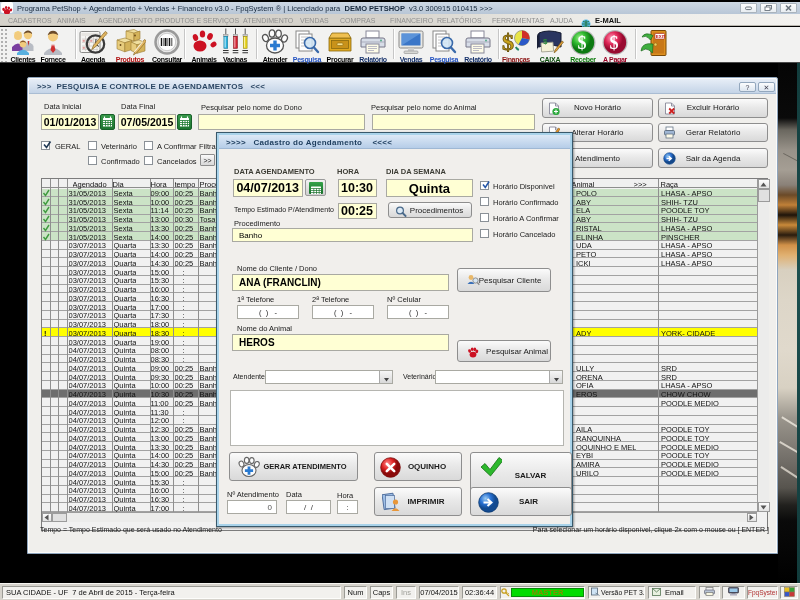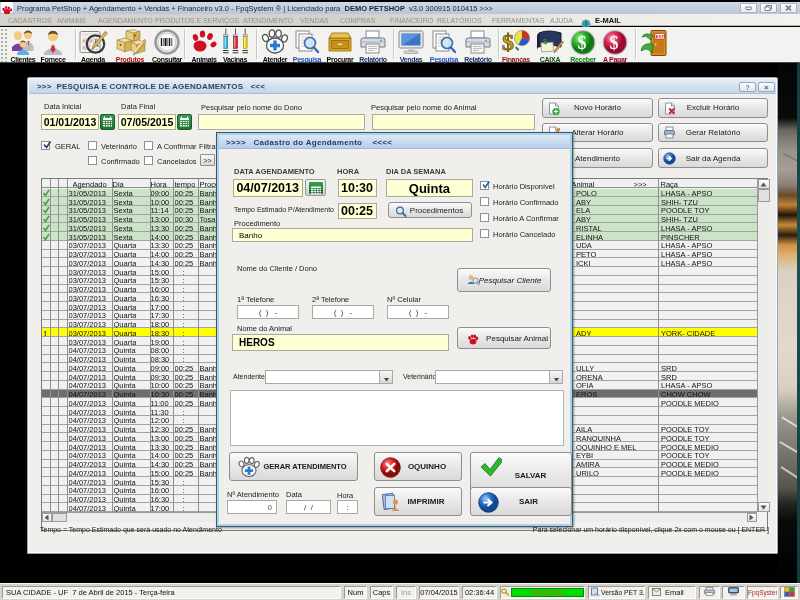--- a/index.html
+++ b/index.html
@@ -834,38 +834,39 @@
 <div class="btn" style="left:168.5px;top:67.3px;width:84px;height:16px;font-size:8px;">
 <svg style="position:absolute;left:6px;top:2.5px;" width="12" height="11" viewBox="0 0 12 11">
             <circle cx="5" cy="4.5" r="3.4" fill="#dceaf6" stroke="#4a6a8a" stroke-width="1.2"></circle>
             <path d="M7.6 7 l3 3" stroke="#4a6a8a" stroke-width="1.8" stroke-linecap="round"></path>
           </svg>
 <span style="margin-left:14px;">Procedimentos</span>
         </div>
 <div class="lbl" style="left:15px;top:84px;">Procedimento</div>
 <div class="yf" style="left:13px;top:92.8px;width:241px;height:14px;font-size:8px;line-height:13px;"><span style="margin-left:6px;">Banho</span></div>
 <div class="lbl" style="left:18px;top:129px;">Nome do Cliente / Dono</div>
+<div class="yf" style="left:13px;top:139px;width:217px;height:17px;font-size:10px;font-weight:bold;line-height:16px;"><span style="margin-left:6px;">ANA (FRANCLIN)</span></div>
 <div class="btn" style="left:238px;top:133px;width:94px;height:24px;font-size:8px;">
 <svg style="position:absolute;left:8px;top:5px;" width="14" height="13" viewBox="0 0 14 13">
             <circle cx="5" cy="3.5" r="2.4" fill="#e8b86a"></circle>
             <path d="M1.5 10 q3.5 -4.5 7 0z" fill="#3a70b8"></path>
             <circle cx="9.5" cy="6.5" r="2.6" fill="#cfe4f5" fill-opacity="0.7" stroke="#888" stroke-width="0.9"></circle>
             <path d="M11.3 8.5 l2 2.2" stroke="#888" stroke-width="1.3"></path>
           </svg>
-<span style="margin-left:12px;font-style:italic;">Pesquisar Cliente</span>
+<span style="margin-left:12px;">Pesquisar Cliente</span>
         </div>
 <div class="lbl" style="left:18px;top:160px;">1ª Telefone</div>
 <div class="lbl" style="left:93px;top:160px;">2ª Telefone</div>
 <div class="lbl" style="left:168px;top:160px;">Nº Celular</div>
 <div class="wf" style="left:18px;top:170px;width:62px;height:14px;font-size:7.5px;color:#222;text-align:center;line-height:13px;">(&nbsp;&nbsp;)&nbsp;&nbsp;&nbsp;-</div>
 <div class="wf" style="left:93px;top:170px;width:62px;height:14px;font-size:7.5px;color:#222;text-align:center;line-height:13px;">(&nbsp;&nbsp;)&nbsp;&nbsp;&nbsp;-</div>
 <div class="wf" style="left:168px;top:170px;width:62px;height:14px;font-size:7.5px;color:#222;text-align:center;line-height:13px;">(&nbsp;&nbsp;)&nbsp;&nbsp;&nbsp;-</div>
 <div class="lbl" style="left:18px;top:189px;">Nome do Animal</div>
 <div class="yf" style="left:13px;top:198.5px;width:217px;height:17px;font-size:10px;font-weight:bold;line-height:16px;"><span style="margin-left:6px;">HEROS</span></div>
-<div class="btn" style="left:238px;top:192px;width:94px;height:22px;font-size:8px;">
+<div class="btn" style="left:238px;top:205px;width:94px;height:22px;font-size:8px;">
 <svg style="position:absolute;left:8px;top:5px;" width="14" height="13" viewBox="0 0 14 13">
             <ellipse cx="7" cy="8.6" rx="3.4" ry="2.9" fill="#cc1122"></ellipse>
             <ellipse cx="3.6" cy="5" rx="1.4" ry="1.8" fill="#cc1122" transform="rotate(-22 3.6 5)"></ellipse>
             <ellipse cx="6.2" cy="3.2" rx="1.4" ry="1.8" fill="#cc1122"></ellipse>
             <ellipse cx="8.8" cy="3.4" rx="1.4" ry="1.8" fill="#cc1122"></ellipse>
             <ellipse cx="10.8" cy="5.4" rx="1.4" ry="1.8" fill="#cc1122" transform="rotate(22 10.8 5.4)"></ellipse>
           </svg>
 <span style="margin-left:26px;">Pesquisar Animal</span>
         </div>
 <div class="lbl" style="left:14px;top:238px;font-size:7px;">Atendente</div>

